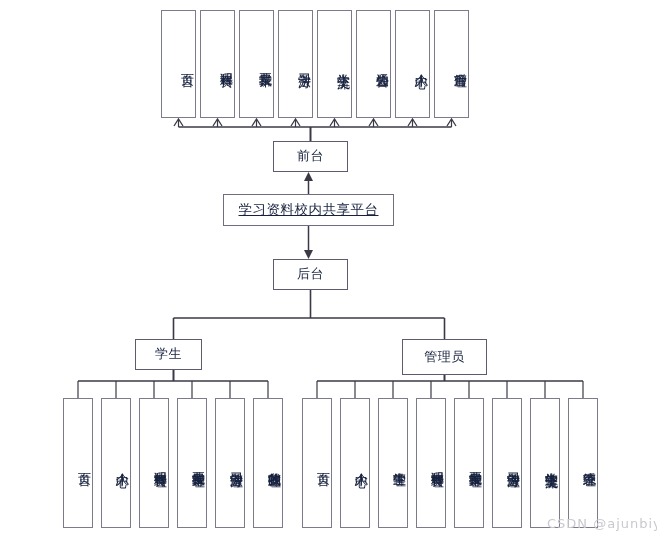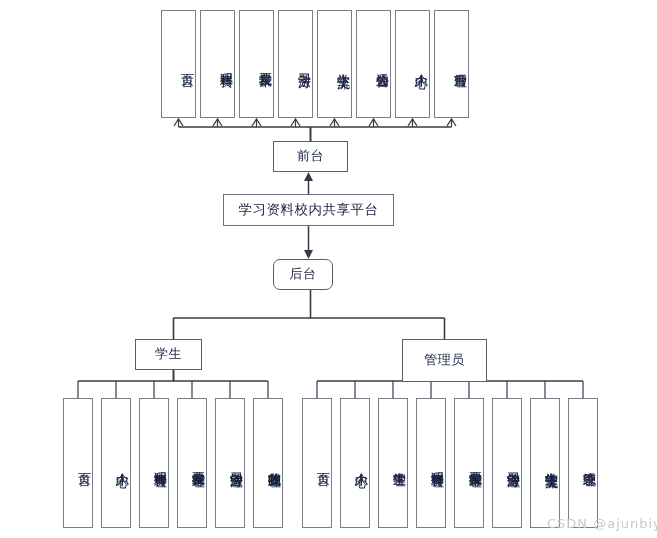--- a/index.html
+++ b/index.html
@@ -122,25 +122,25 @@
       <line x1="317" y1="381" x2="317" y2="398" stroke="#3a3a46" stroke-width="1.2"></line>
       <line x1="355" y1="381" x2="355" y2="398" stroke="#3a3a46" stroke-width="1.2"></line>
       <line x1="393" y1="381" x2="393" y2="398" stroke="#3a3a46" stroke-width="1.2"></line>
       <line x1="431" y1="381" x2="431" y2="398" stroke="#3a3a46" stroke-width="1.2"></line>
       <line x1="469" y1="381" x2="469" y2="398" stroke="#3a3a46" stroke-width="1.2"></line>
       <line x1="507" y1="381" x2="507" y2="398" stroke="#3a3a46" stroke-width="1.2"></line>
       <line x1="545" y1="381" x2="545" y2="398" stroke="#3a3a46" stroke-width="1.2"></line>
       <line x1="583" y1="381" x2="583" y2="398" stroke="#3a3a46" stroke-width="1.2"></line>
       <line x1="444.5" y1="370" x2="444.5" y2="381" stroke="#3a3a46" stroke-width="2"></line>
     </svg>
-<div class="node horiz root" style="left: 223px; top: 194px; width: 171px; height: 32px;">学习资料校内共享平台</div>
+<div class="node horiz root" style="left: 223px; top: 194px; width: 171px; height: 32px; text-decoration: underline;">学习资料校内共享平台</div>
     <div class="node horiz tier" style="left: 273px; top: 141px; width: 75px; height: 31px;">前台</div>
-    <div class="node horiz tier" style="left: 273px; top: 259px; width: 60px; height: 31px; border-radius: 7px;">后台</div>
+    <div class="node horiz tier" style="left: 273px; top: 259px; width: 75px; height: 31px;">后台</div>
     <div class="node horiz tier" style="left: 135px; top: 339px; width: 67px; height: 31px;">学生</div>
-    <div class="node horiz tier" style="left: 402px; top: 339px; width: 85px; height: 43px;">管理员</div>
+    <div class="node horiz tier" style="left: 402px; top: 339px; width: 85px; height: 36px;">管理员</div>
     <div class="node vert" style="left: 161px; top: 10px; width: 35px; height: 108px;">首页</div>
     <div class="node vert" style="left: 200px; top: 10px; width: 35px; height: 108px;">课程资料</div>
     <div class="node vert" style="left: 239px; top: 10px; width: 35px; height: 108px;">我要拼车</div>
     <div class="node vert" style="left: 278px; top: 10px; width: 35px; height: 108px;">学习方法</div>
     <div class="node vert" style="left: 317px; top: 10px; width: 35px; height: 108px;">学生交流</div>
     <div class="node vert" style="left: 356px; top: 10px; width: 35px; height: 108px;">通知公告</div>
     <div class="node vert" style="left: 395px; top: 10px; width: 35px; height: 108px;">个人中心</div>
     <div class="node vert" style="left: 434px; top: 10px; width: 35px; height: 108px;">后台管理</div>
     <div class="node vert faded-tail" style="left: 63px; top: 398px; width: 30px; height: 130px;">首页</div>
     <div class="node vert faded-tail" style="left: 101px; top: 398px; width: 30px; height: 130px;">个人中心</div>

